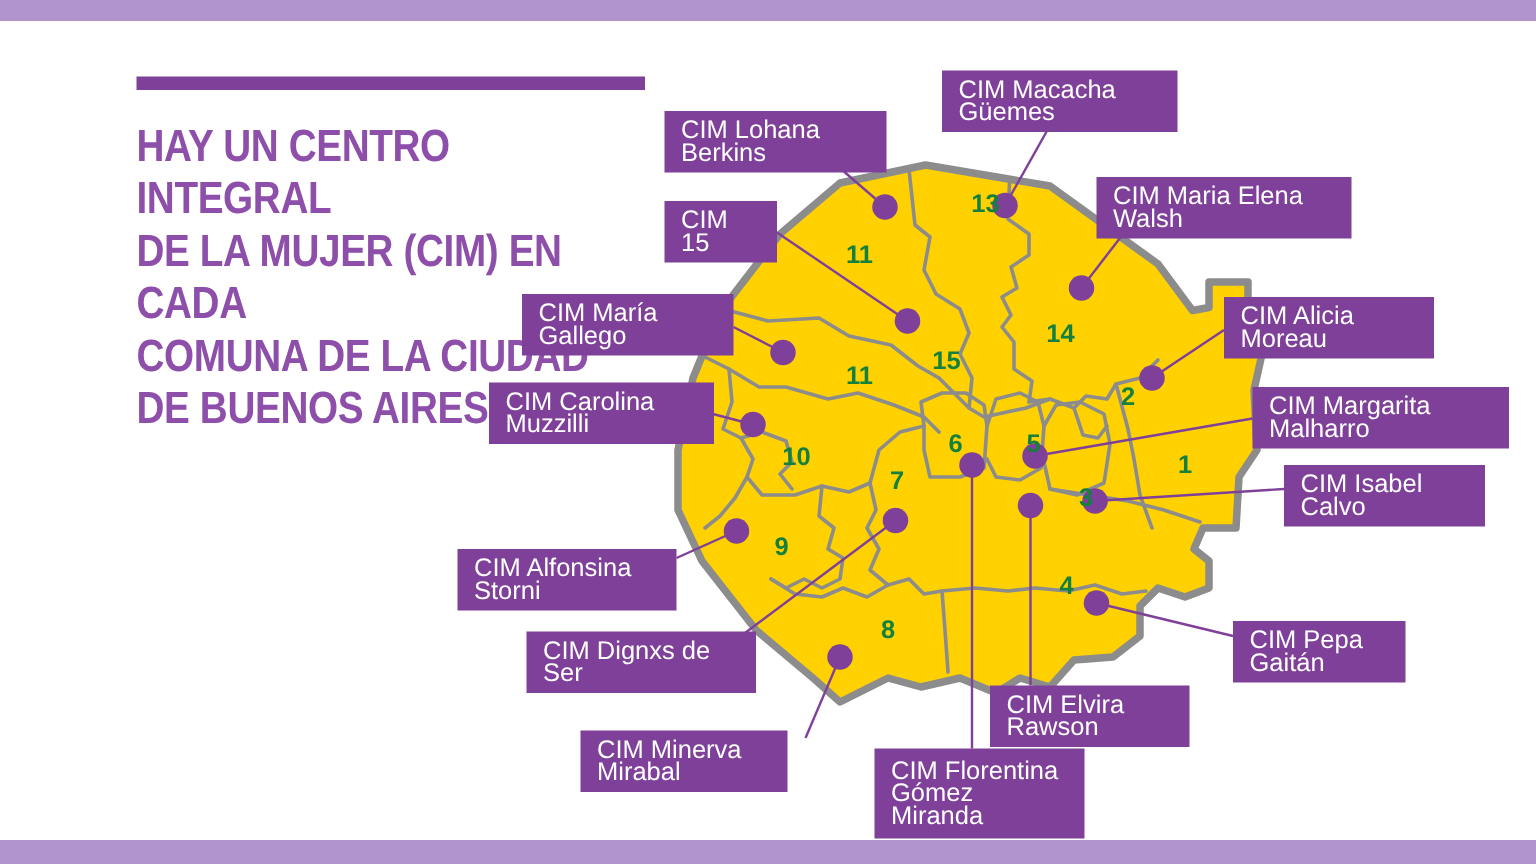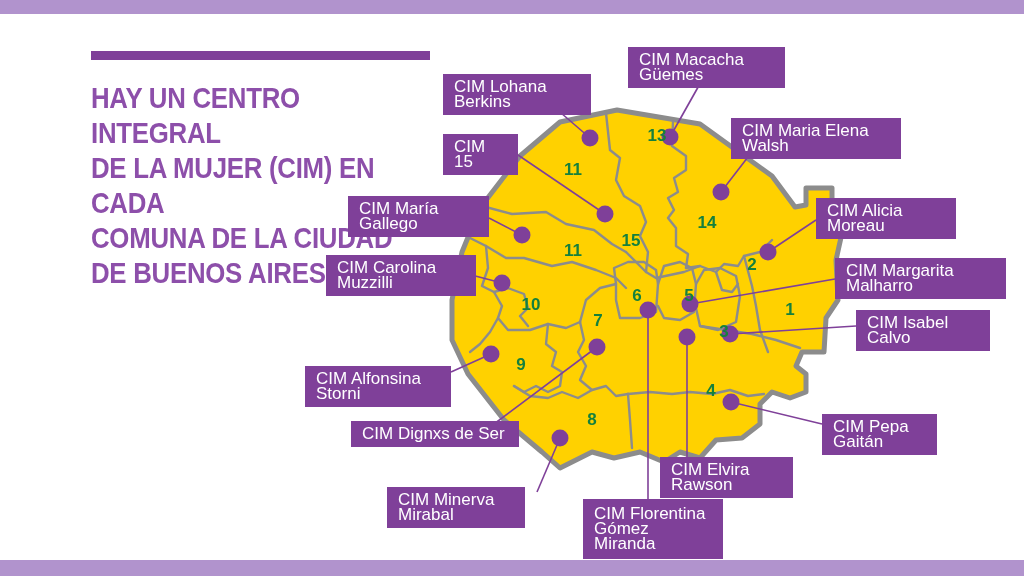--- a/index.html
+++ b/index.html
@@ -188,21 +188,21 @@
       <div class="label" style="left: 443px; top: 74px; width: 148px;">CIM Lohana Berkins</div>
       <div class="label" style="left: 628px; top: 47px; width: 157px;">CIM Macacha Güemes</div>
       <div class="label" style="left: 731px; top: 118px; width: 170px;">CIM Maria Elena Walsh</div>
       <div class="label" style="left: 443px; top: 134px; width: 75px;">CIM 15</div>
       <div class="label" style="left: 348px; top: 196px; width: 141px;">CIM María Gallego</div>
       <div class="label" style="left: 816px; top: 198px; width: 140px;">CIM Alicia Moreau</div>
       <div class="label" style="left: 310px; top: 255px; width: 150px; margin-left: 16px;">CIM Carolina Muzzilli</div>
       <div class="label" style="left: 835px; top: 258px; width: 171px;">CIM Margarita Malharro</div>
       <div class="label" style="left: 856px; top: 310px; width: 134px;">CIM Isabel Calvo</div>
       <div class="label" style="left: 305px; top: 366px; width: 146px;">CIM Alfonsina Storni</div>
-      <div class="label" style="left: 351px; top: 421px; width: 168px;">CIM Dignxs de Ser</div>
+      <div class="label" style="left: 351px; top: 421px; width: 153px;">CIM Dignxs de Ser</div>
       <div class="label" style="left: 387px; top: 487px; width: 138px;">CIM Minerva Mirabal</div>
       <div class="label two-line" style="left: 583px; top: 499px; width: 140px;">CIM Florentina
 Gómez Miranda</div>
       <div class="label" style="left: 660px; top: 457px; width: 133px;">CIM Elvira Rawson</div>
       <div class="label" style="left: 822px; top: 414px; width: 115px;">CIM Pepa Gaitán</div>
     </div>
 
 </div>
 
 </body></html>

